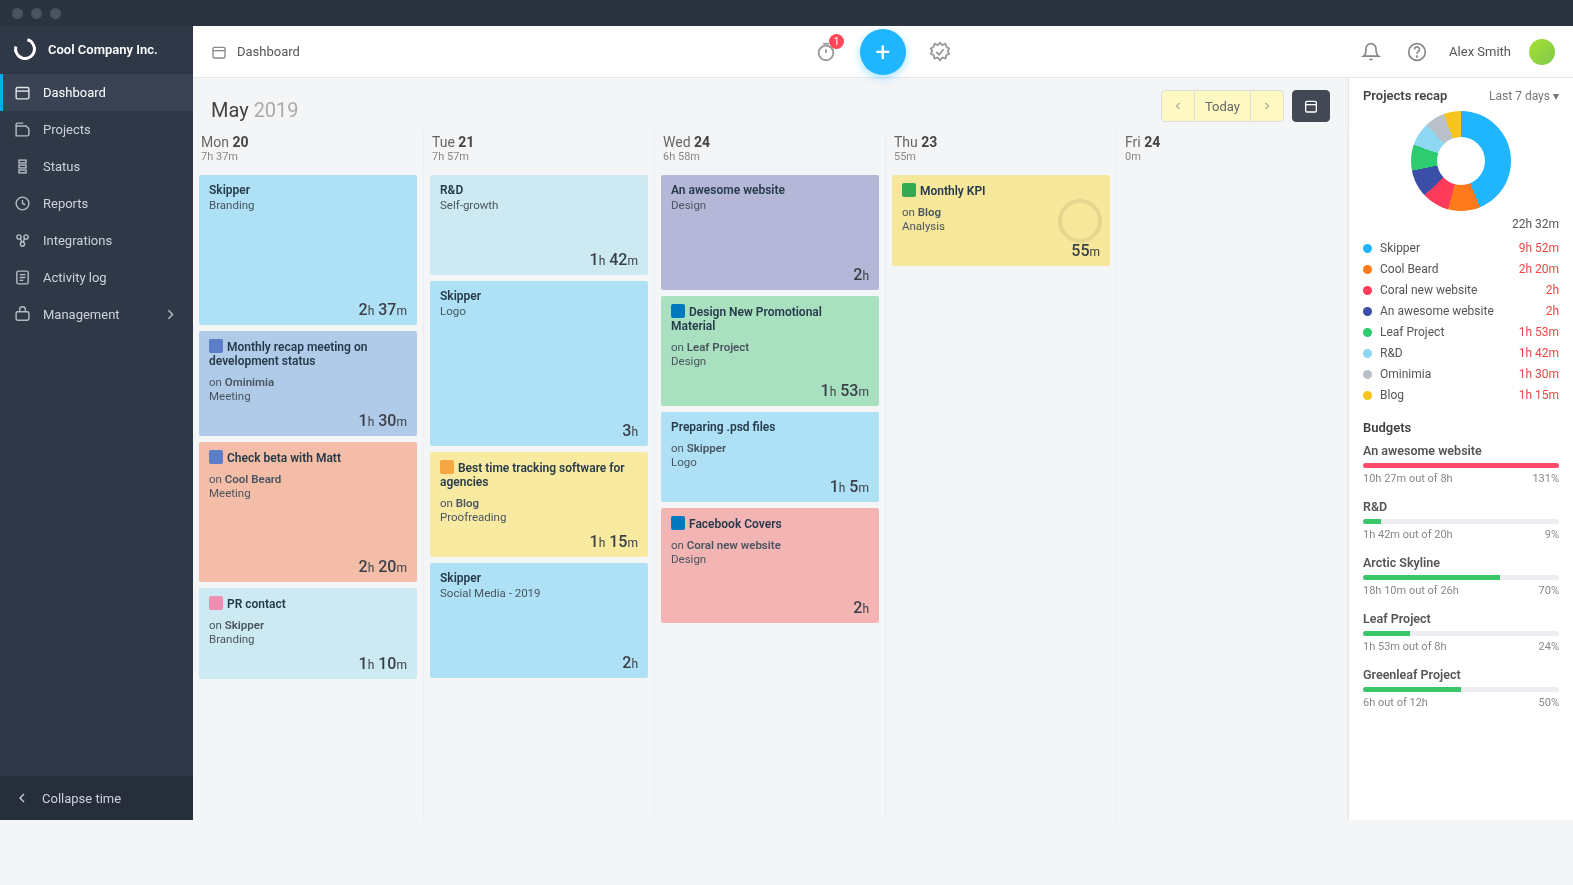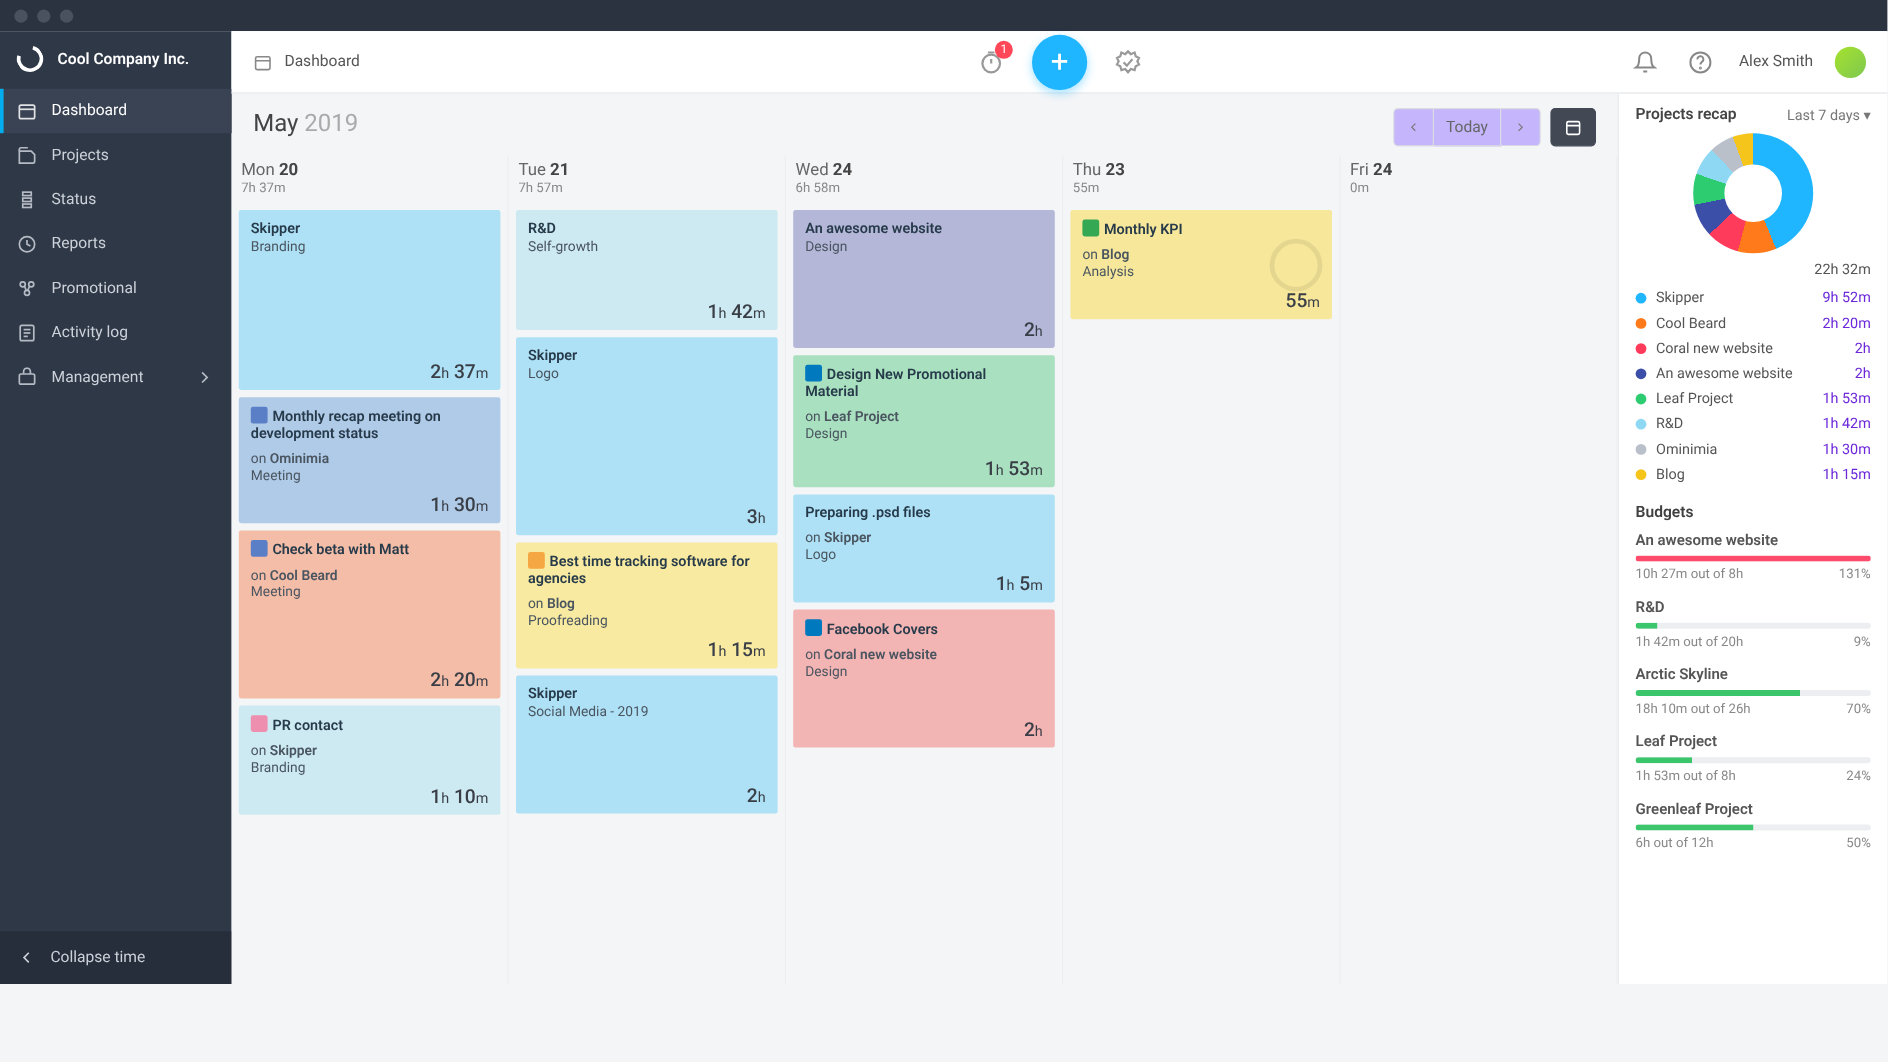--- a/index.html
+++ b/index.html
@@ -24,25 +24,25 @@
   .topbar .crumb { display:flex; align-items:center; gap:10px; color:#555;}
   .topbar .center { position:absolute; left:50%; transform:translateX(-50%); display:flex; align-items:center; gap:20px;}
   .fab { width:46px; height:46px; border-radius:50%; background:#1fb6ff; display:flex; align-items:center; justify-content:center; color:#fff; font-size:26px; box-shadow:0 3px 8px rgba(31,182,255,.4); cursor:pointer;}
   .iconbtn { width:28px; height:28px; display:flex; align-items:center; justify-content:center; color:#888; cursor:pointer; position:relative;}
   .badge { position:absolute; top:-4px; right:-4px; background:#ff4757; color:#fff; font-size:10px; min-width:15px; height:15px; border-radius:8px; display:flex; align-items:center; justify-content:center;}
   .topbar .right { margin-left:auto; display:flex; align-items:center; gap:18px;}
   .avatar { width:26px; height:26px; border-radius:50%; background:linear-gradient(135deg,#a6e22e,#7ec850);}
   
   .content { flex:1; display:flex; overflow:hidden;}
   .calendar { flex:1; display:flex; flex-direction:column; overflow:hidden;}
-  .cal-header { display:flex; align-items:flex-start; padding:12px 18px 8px;}
+  .cal-header { display:flex; align-items:flex-end; padding:12px 18px 8px;}
   .cal-title { font-size:20px; color:#666; font-weight:400;}
   .cal-title strong { color:#444; font-weight:400;}
   .cal-nav { margin-left:auto; display:flex; align-items:center; gap:8px;}
-  .navbtn { background:#c4b5fd; border:1px solid #dadce0; height:32px; display:flex; align-items:center; justify-content:center; padding:0 10px; color:#666; cursor:pointer; border-radius:4px;}
+  .navbtn { background:#fef9c3; border:1px solid #dadce0; height:32px; display:flex; align-items:center; justify-content:center; padding:0 10px; color:#666; cursor:pointer; border-radius:4px;}
   .navgroup { display:flex;}
   .navgroup .navbtn { border-radius:0;}
   .navgroup .navbtn:first-child{ border-radius:4px 0 0 4px;}
   .navgroup .navbtn:last-child{ border-radius:0 4px 4px 0; border-left:0;}
   .navgroup .navbtn.mid{ border-left:0;}
   .days-row { display:flex; }
   .day-col { flex:1; padding:4px 8px 6px; border-right:1px solid #eceef1;}
   .day-name { font-size:14px; color:#666;}
   .day-name b { color:#444; font-weight:700;}
   .day-total { font-size:11px; color:#888;}
@@ -75,21 +75,21 @@
   .panel { width:225px; background:#fff; border-left:1px solid #e4e6ea; padding:10px 14px; overflow:auto;}
   .panel-h { display:flex; align-items:center; justify-content:space-between; font-size:13px; color:#444; font-weight:600; margin-bottom:8px;}
   .panel-h .range { font-weight:400; color:#777; font-size:12px;}
   .donut-wrap { display:flex; flex-direction:column; align-items:center;}
   .donut { position:relative; width:100px; height:100px; border-radius:50%;}
   .donut::after { content:""; position:absolute; inset:26px; background:#fff; border-radius:50%;}
   .recap-total { align-self:flex-end; font-size:12px; color:#555; margin-top:6px;}
   .legend { display:flex; flex-direction:column; gap:7px; margin-top:10px;}
   .legend-row { display:flex; align-items:center; font-size:12px; color:#555;}
   .legend-dot { width:9px; height:9px; border-radius:50%; margin-right:8px;}
-  .legend-row .val { margin-left:auto; color:#6d28d9;}
+  .legend-row .val { margin-left:auto; color:#ef4444;}
   .section-h { font-weight:600; font-size:13px; color:#404040; margin:18px 0 8px;}
   .budget { margin-bottom:14px;}
   .budget .bname { font-size:12.5px; color:#555; font-weight:600;}
   .budget .bar { height:5px; background:#eceef1; border-radius:3px; margin:5px 0 4px; overflow:hidden;}
   .budget .fill { height:100%; background:#3cc66b;}
   .budget .fill.over { background:#ff4b6b;}
   .budget .meta { display:flex; justify-content:space-between; font-size:11px; color:#888;}
 </style>
 </head>
 <body>
@@ -137,21 +137,21 @@
           <span>Reports</span>
         </div>
         <div class="nav-item">
           <svg viewBox="0 0 24 24" fill="none" stroke="currentColor" stroke-width="2">
             <circle cx="7" cy="7" r="3"></circle>
             <circle cx="17" cy="7" r="3"></circle>
             <circle cx="12" cy="17" r="3"></circle>
             <line x1="9" y1="9" x2="11" y2="14"></line>
             <line x1="15" y1="9" x2="13" y2="14"></line>
           </svg>
-          <span>Promotional</span>
+          <span>Integrations</span>
         </div>
         <div class="nav-item">
           <svg viewBox="0 0 24 24" fill="none" stroke="currentColor" stroke-width="2">
             <rect x="4" y="3" width="16" height="18" rx="2"></rect>
             <line x1="8" y1="8" x2="16" y2="8"></line>
             <line x1="8" y1="12" x2="16" y2="12"></line>
             <line x1="8" y1="16" x2="13" y2="16"></line>
           </svg>
           <span>Activity log</span>
         </div>

